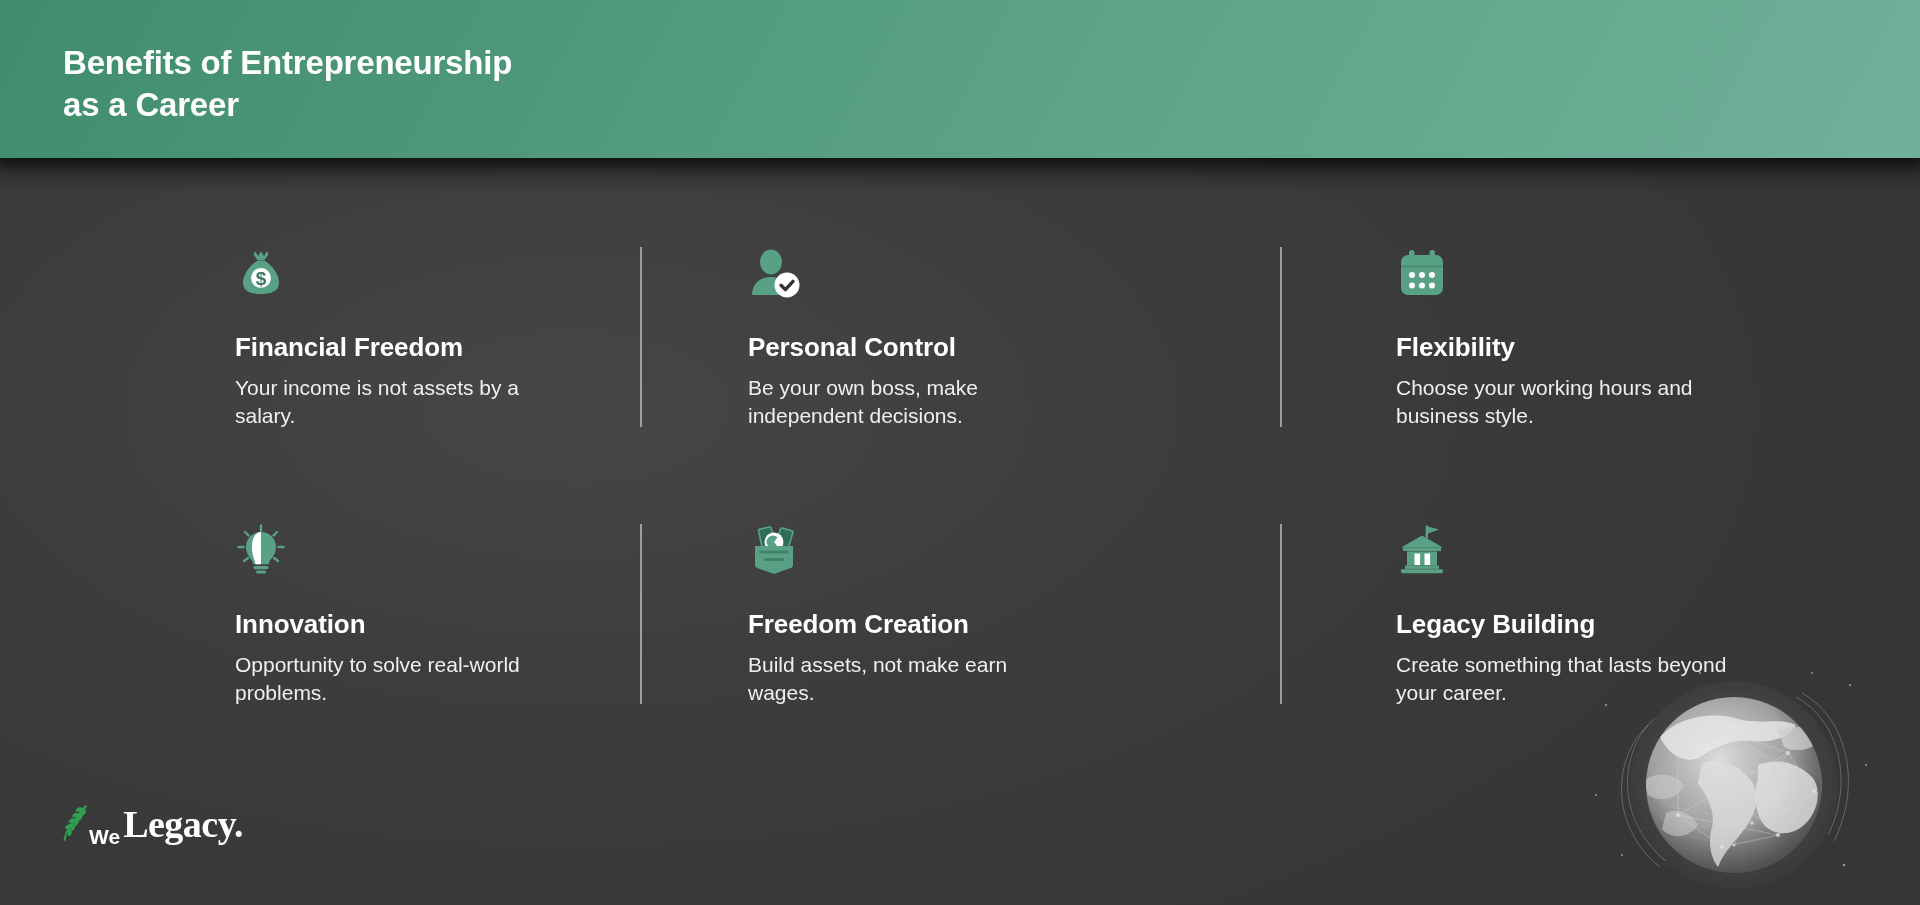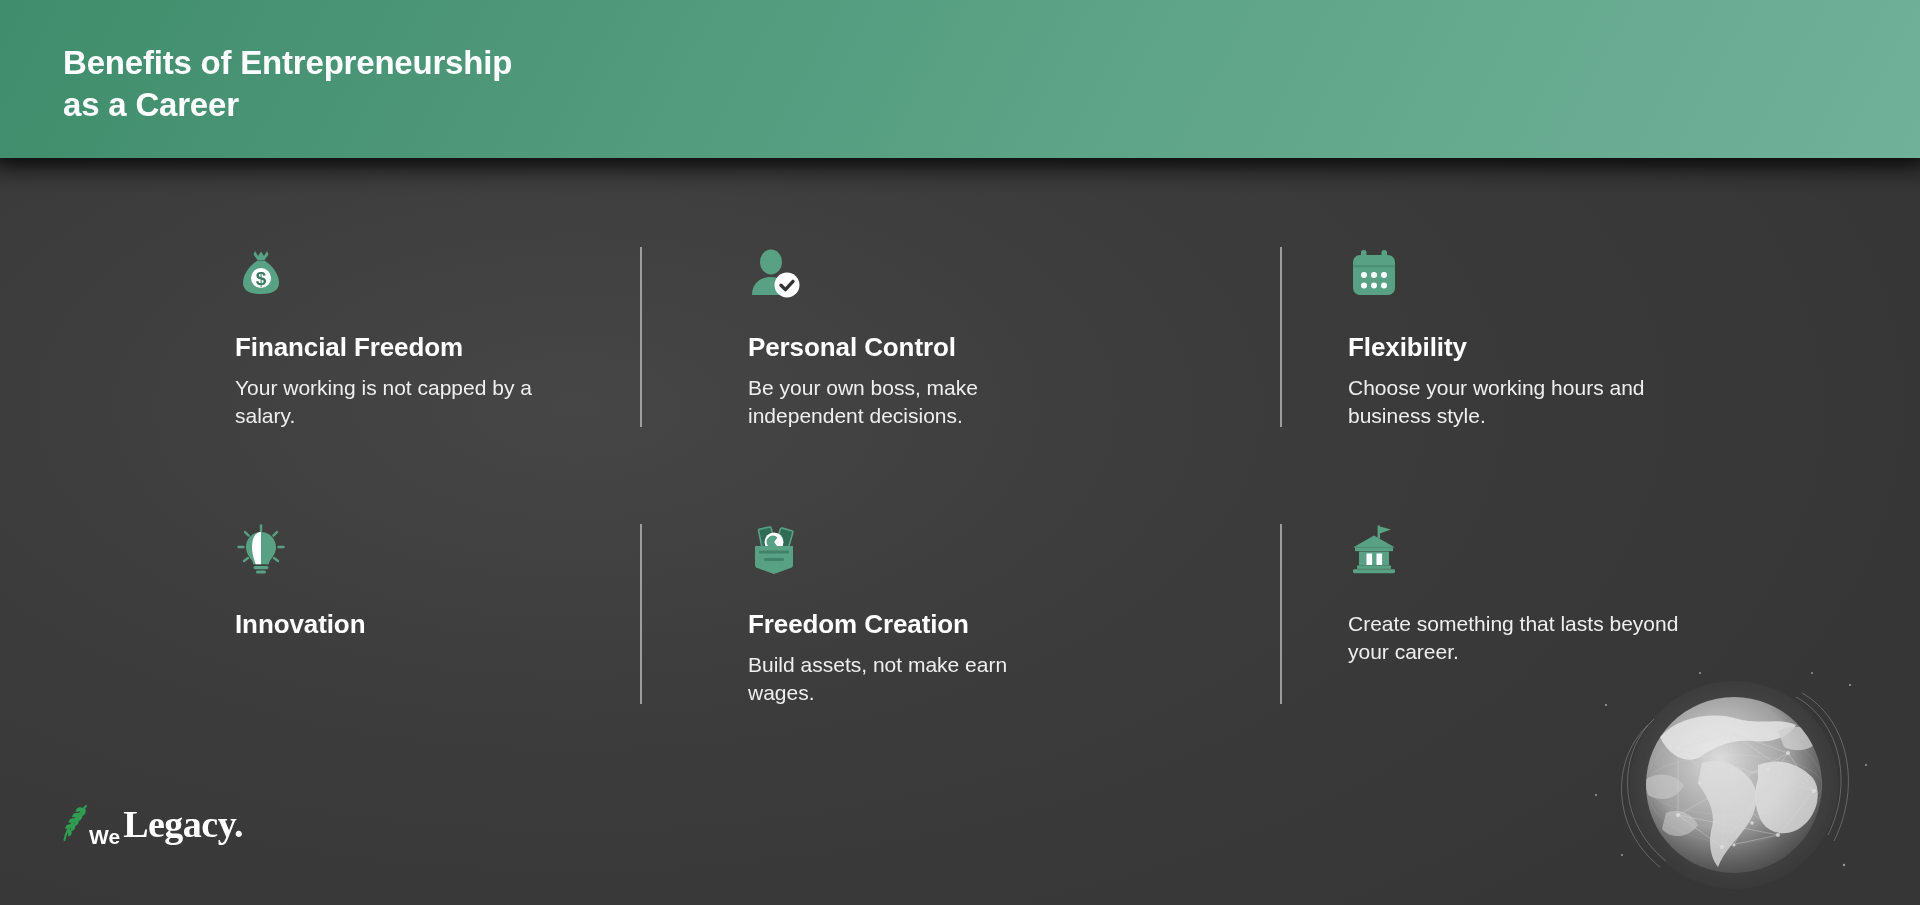--- a/index.html
+++ b/index.html
@@ -64,21 +64,21 @@
     display:grid;
     grid-template-columns:1fr 1fr 1fr;
     z-index:3;
   }
   .cell {
     position:relative;
     padding:55px 60px 40px 235px;
     min-height:260px;
   }
   .cell.col2 { padding-left:108px; }
-  .cell.col3 { padding-left:68px; }
+  .cell.col3 { padding-left:116px; }
 
   
   .cell.col2::before, .cell.col3::before {
     content:"";
     position:absolute;
     left:0; top:55px;
     width:1.6px; height:180px;
     background:#b9b9b9;
     opacity:0.78;
   }
@@ -231,21 +231,21 @@
     <div class="cell col1">
       <span class="icon-box">
         <svg viewBox="0 0 52 52" width="52" height="52" aria-hidden="true">
           <path d="M20 4 L23 9 L26 4.5 L29 9 L32 4 L33.5 7.5 L29.5 13 L22.5 13 L18.5 7.5 Z" fill="#59a184"></path>
           <path d="M22.5 13.5 L29.5 13.5 C37 18 44 27.5 44 35.5 C44 43 38.5 47 26 47 C13.5 47 8 43 8 35.5 C8 27.5 15 18 22.5 13.5 Z" fill="#59a184"></path>
           <circle cx="26" cy="31" r="10" fill="#ffffff"></circle>
           <text x="26" y="38" text-anchor="middle" font-family="Liberation Sans, sans-serif" font-size="19" font-weight="bold" fill="#3b7a61">$</text>
         </svg>
       </span>
       <div class="card-title">Financial Freedom</div>
-      <div class="card-desc">Your working is not capped by a salary.</div>
+      <div class="card-desc">Your income is not assets by a salary.</div>
     </div>
 
     <div class="cell col2">
       <span class="icon-box">
         <svg viewBox="0 0 52 52" width="52" height="52" aria-hidden="true">
           <ellipse cx="23" cy="15" rx="11" ry="12.5" fill="#59a184"></ellipse>
           <path d="M4 48 C4 36.5 12.5 30 23 30 C33.5 30 42 36.5 42 48 Z" fill="#59a184"></path>
           <circle cx="39" cy="38" r="12.5" fill="#ffffff"></circle>
           <path d="M33 38.2 L37.4 42.6 L45 34.4" stroke="#333333" stroke-width="3.4" fill="none" stroke-linecap="round" stroke-linejoin="round"></path>
         </svg>
@@ -287,20 +287,21 @@
             <line x1="9" y1="37" x2="13" y2="34"></line>
             <line x1="43" y1="37" x2="39" y2="34"></line>
           </g>
           <path d="M26 8 C34.5 8 41 14.8 41 23.2 C41 29.2 37.4 33 35.4 36 C34.2 37.8 34 39 34 40.2 L18 40.2 C18 39 17.8 37.8 16.6 36 C14.6 33 11 29.2 11 23.2 C11 14.8 17.5 8 26 8 Z" fill="#59a184"></path>
           <path d="M26 8 C20.6 8 17 13.2 17 23.2 C17 31 19.6 35.6 20.6 40.2 L26 40.2 Z" fill="#ffffff"></path>
           <rect x="18.5" y="42" width="15" height="3.2" rx="1.6" fill="#59a184"></rect>
           <rect x="21" y="46.6" width="10" height="3" rx="1.5" fill="#59a184"></rect>
         </svg>
       </span>
       <div class="card-title">Innovation</div>
+      <div class="card-desc">Opportunity to solve real-world problems.</div>
     </div>
 
     <div class="cell col2">
       <span class="icon-box">
         <svg viewBox="0 0 52 52" width="52" height="52" aria-hidden="true">
           <g fill="#2f6b55" stroke="#59a184" stroke-width="1.6">
             <rect x="30" y="5" width="13" height="19" rx="1.6" transform="rotate(16 36 14)"></rect>
             <rect x="12" y="4" width="13" height="19" rx="1.6" transform="rotate(-12 18 13)"></rect>
           </g>
           <circle cx="26" cy="18" r="9.5" fill="#ffffff"></circle>
@@ -323,20 +324,21 @@
           <path d="M32 2.5 L43 5.6 L32 9.6 Z" fill="#59a184"></path>
           <path d="M26 11.5 L47 23.5 L5 23.5 Z" fill="#59a184"></path>
           <rect x="7" y="23.5" width="38" height="3.6" fill="#59a184"></rect>
           <rect x="11" y="27.5" width="30" height="14" fill="#59a184"></rect>
           <rect x="18.5" y="29.5" width="5.6" height="11.5" fill="#ffffff"></rect>
           <rect x="28.5" y="29.5" width="5.6" height="11.5" fill="#ffffff"></rect>
           <rect x="9" y="41.5" width="34" height="3.4" fill="#59a184"></rect>
           <rect x="5" y="45.2" width="42" height="4" rx="1.4" fill="#59a184"></rect>
         </svg>
       </span>
+      <div class="card-title">Legacy Building</div>
       <div class="card-desc">Create something that lasts beyond your career.</div>
     </div>
 
   </div>
 
   <div class="logo">
     <span class="logo-leaf">
       <svg viewBox="0 0 28 40" width="28" height="40" aria-hidden="true">
         <path d="M24 2 C18 9 12 16 7 24 C5 27 3.5 31 2.5 36" stroke="#2f9e52" stroke-width="2" fill="none" stroke-linecap="round"></path>
         <g fill="#2f9e52">

